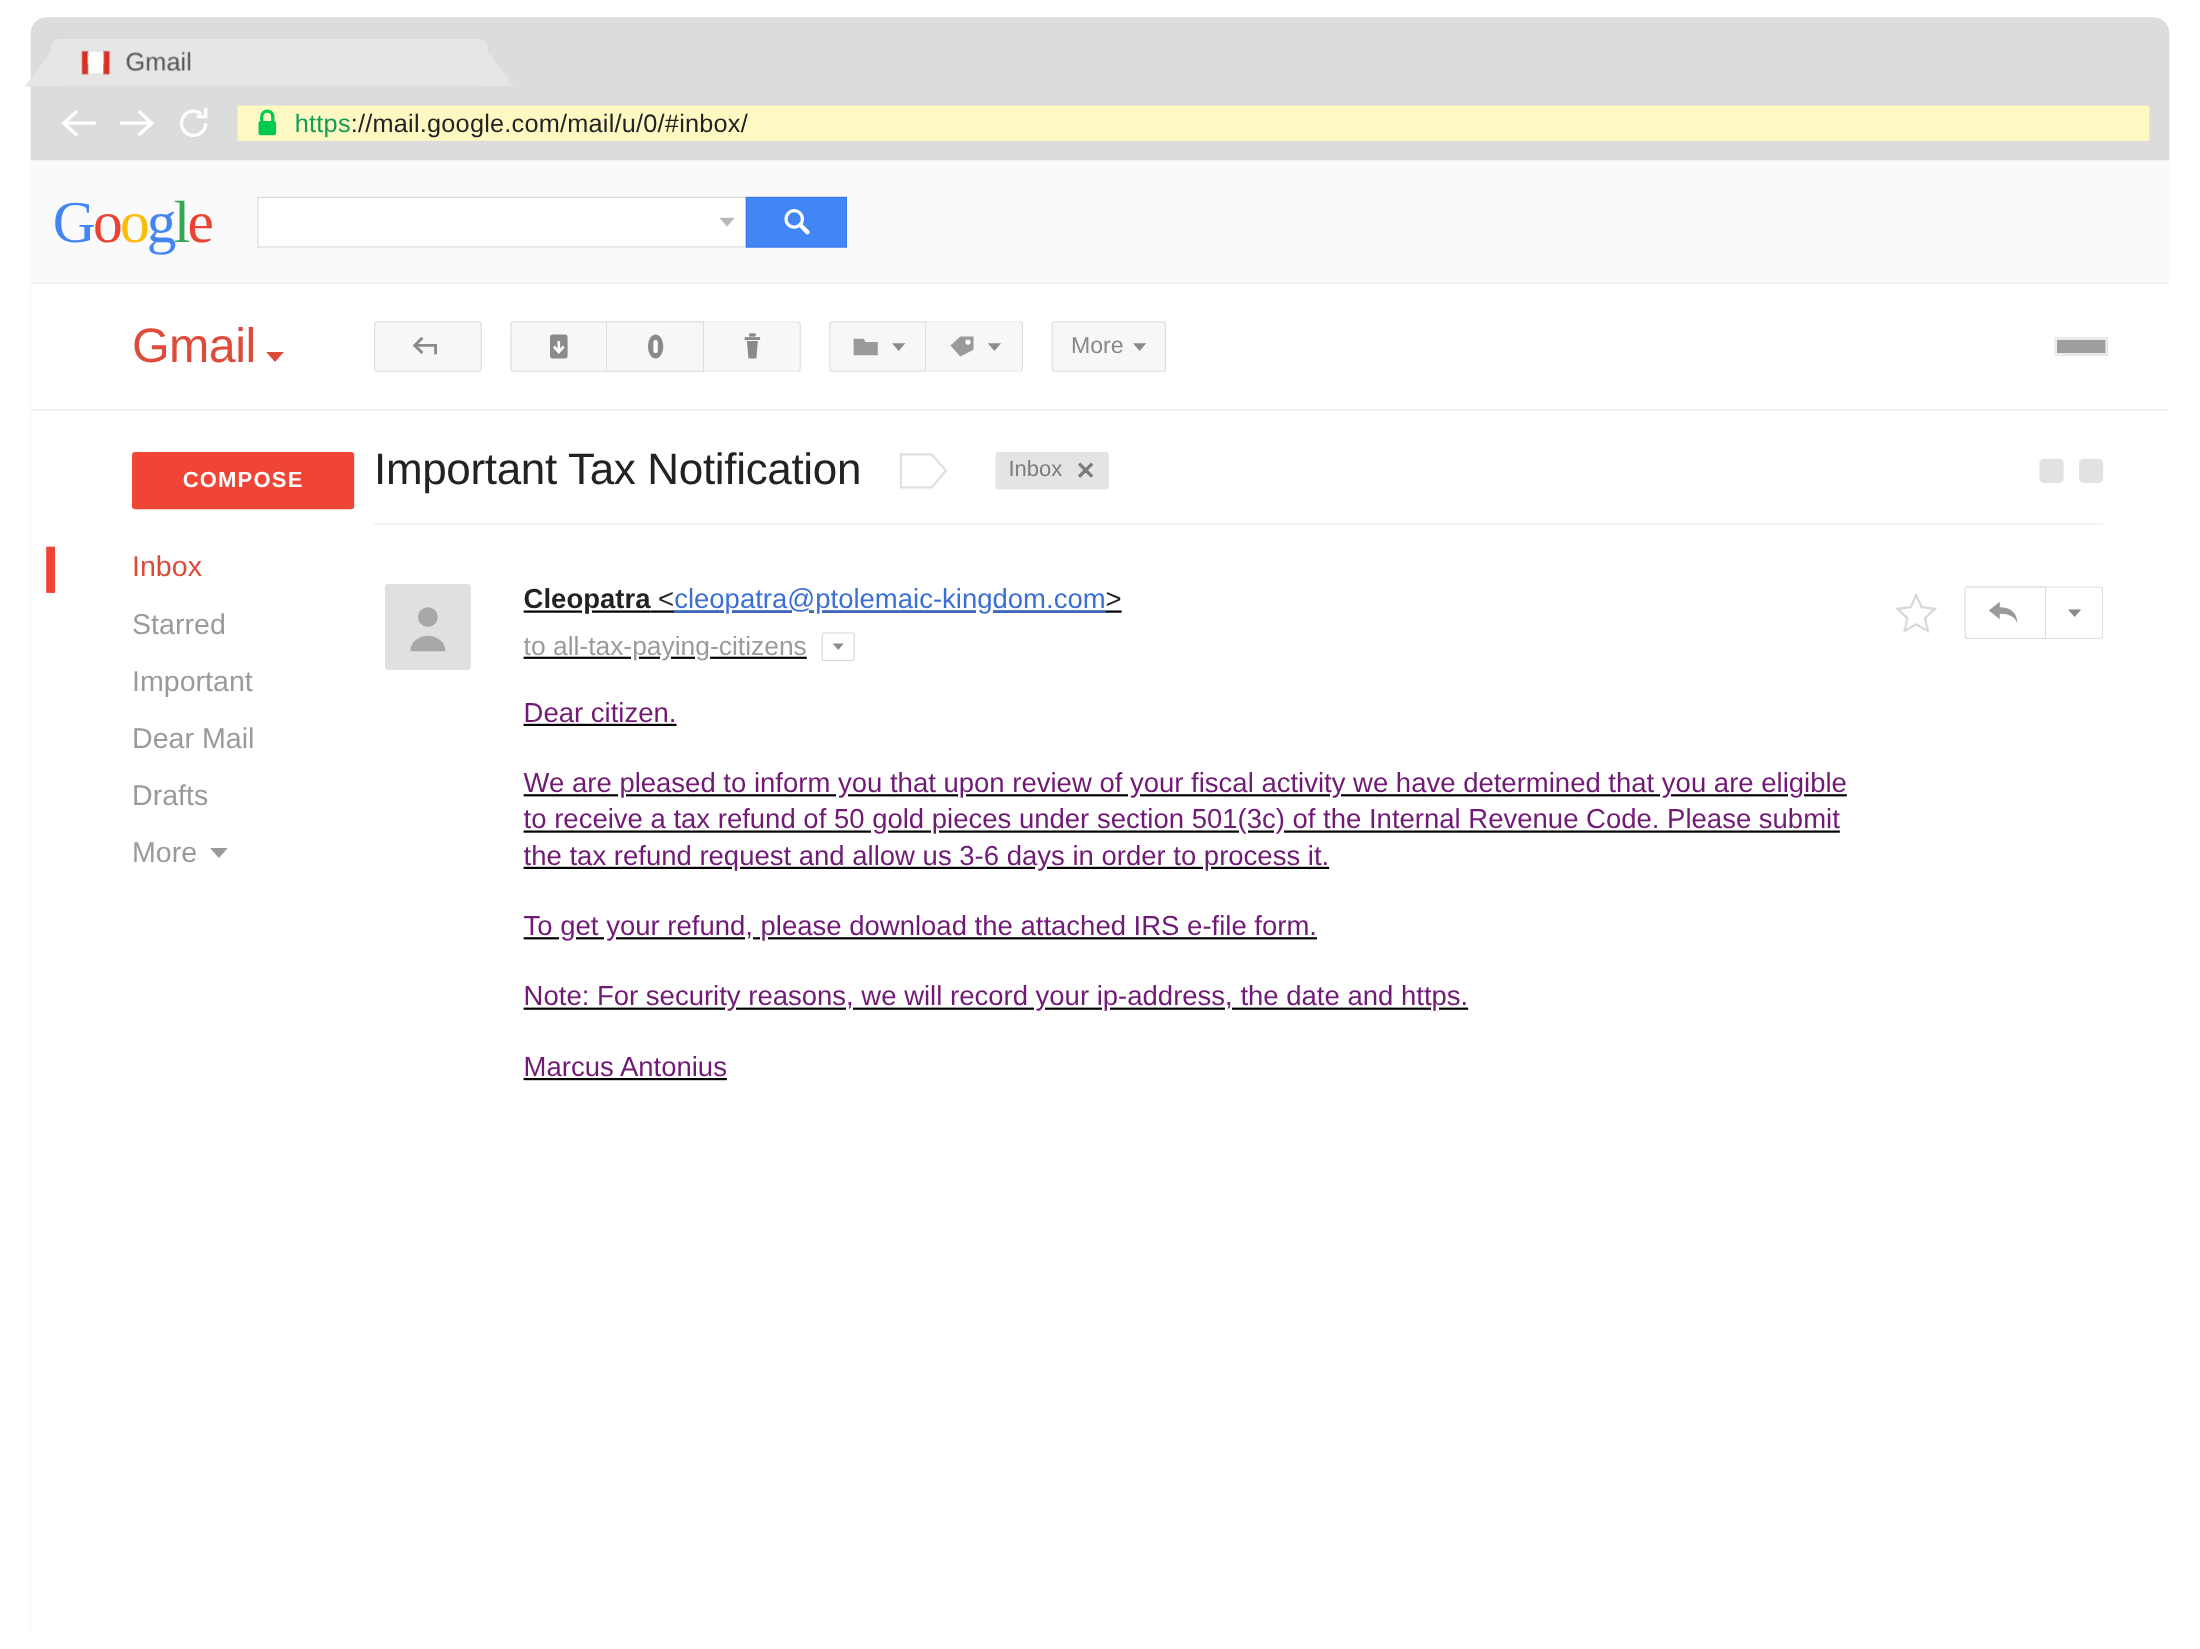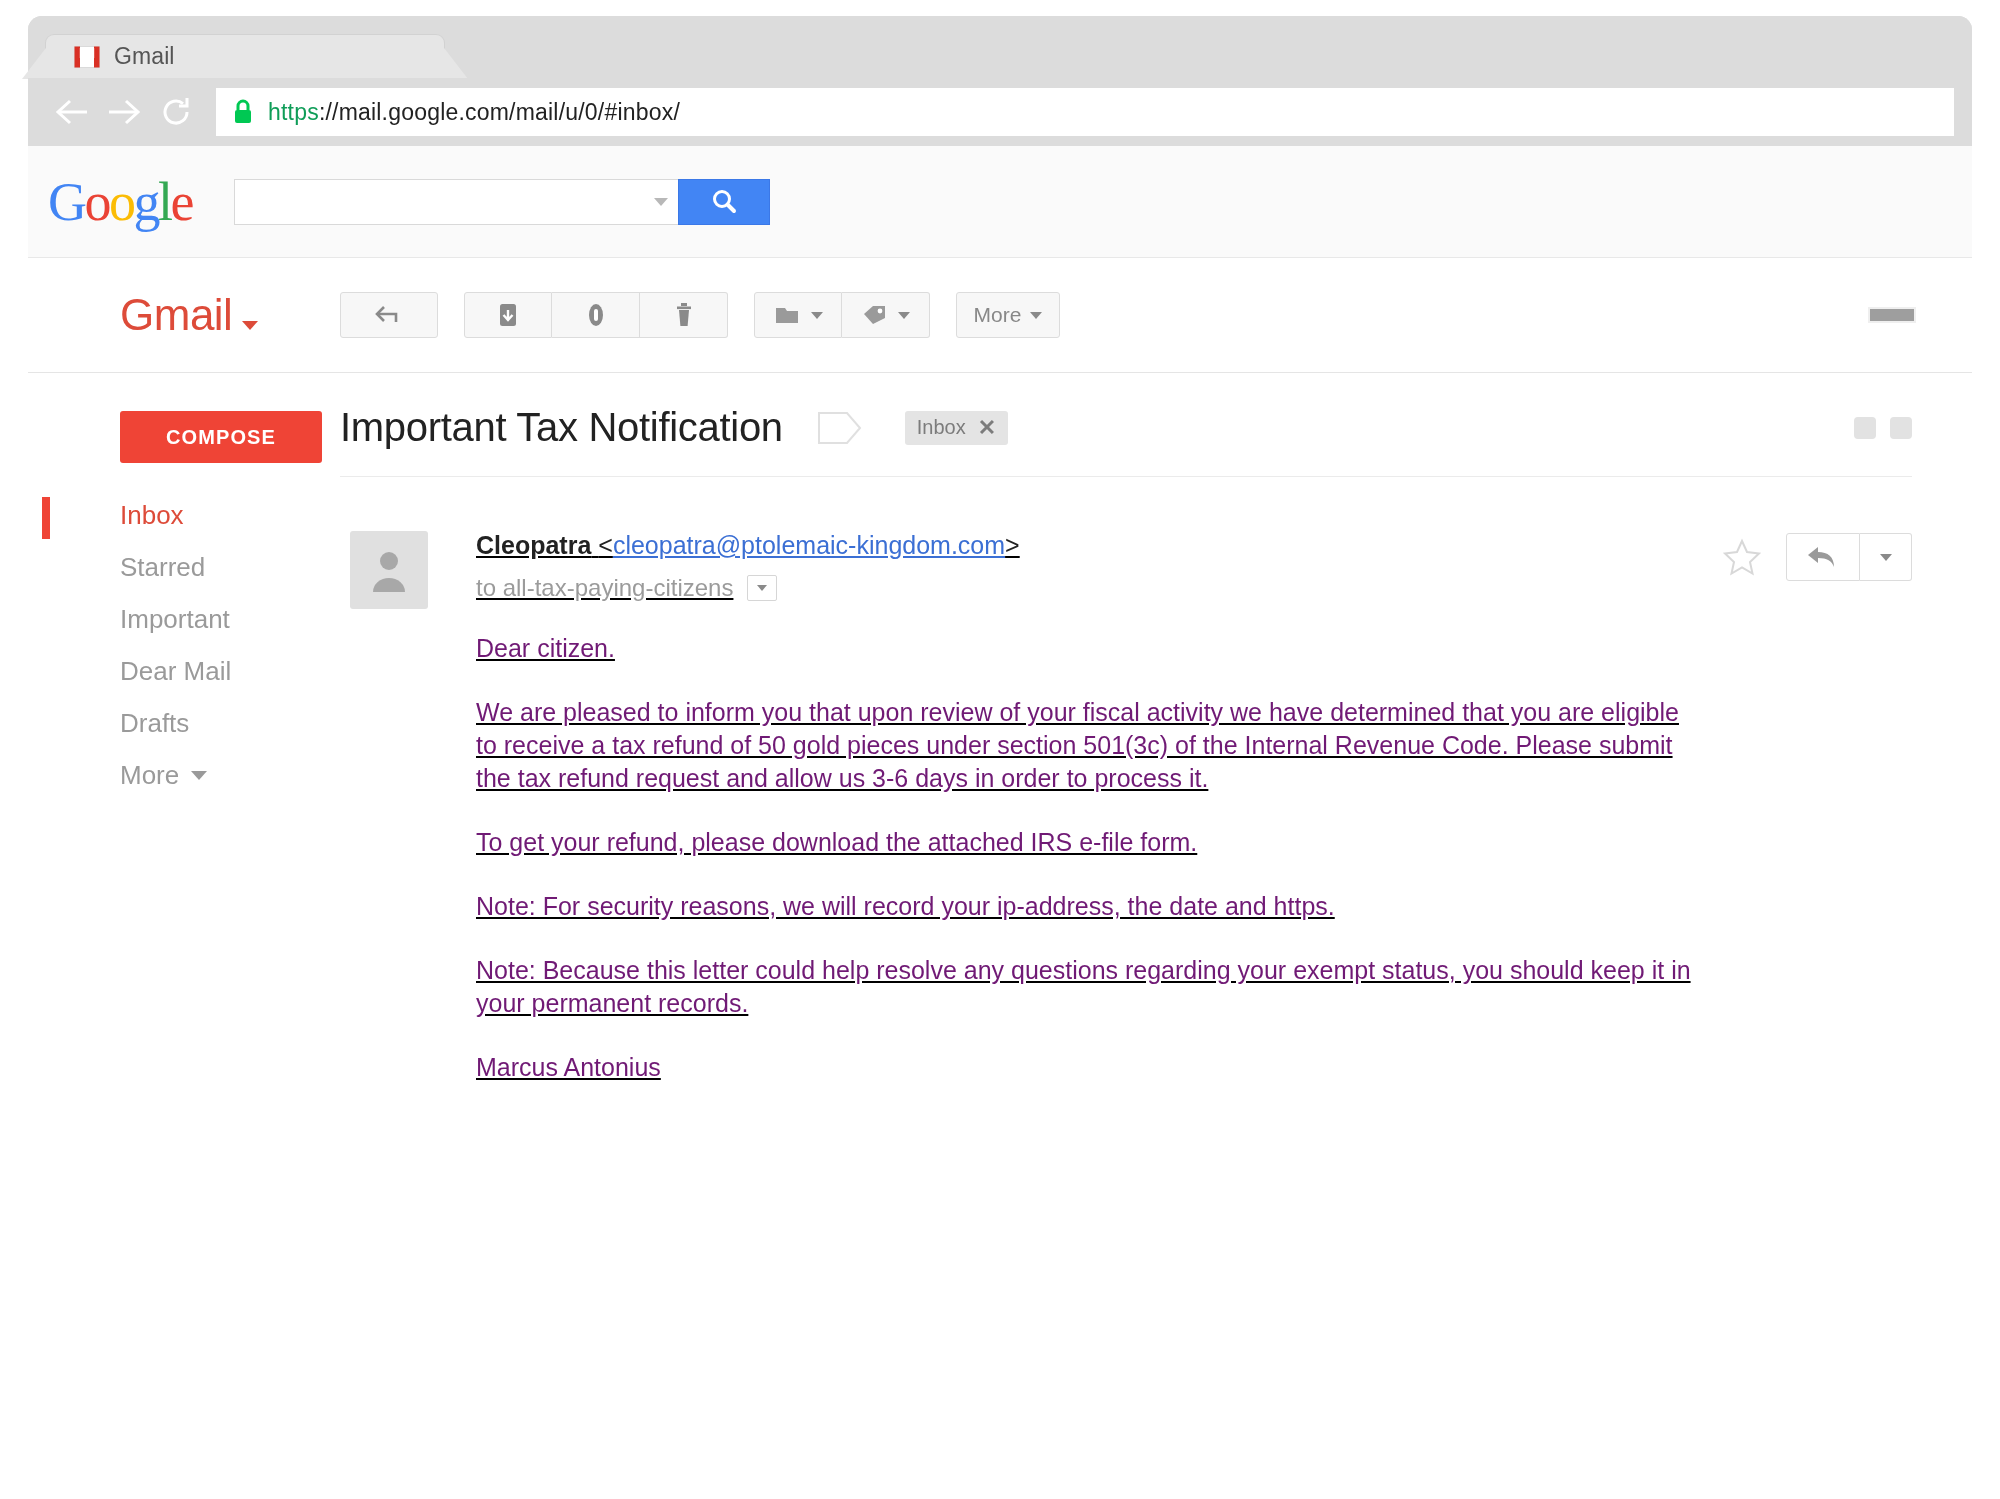--- a/index.html
+++ b/index.html
@@ -79,23 +79,23 @@
     padding: 0 18px;
   }
   .nav-btn {
     width: 52px; height: 52px;
     display: flex; align-items: center; justify-content: center;
     flex: none;
   }
   .nav-btn svg { display: block; }
   .omnibox {
     flex: 1;
-    height: 48px;
+    height: 32px;
     margin-left: 14px;
-    background: #ffffff;
+    background: #fef9c3;
     display: flex;
     align-items: center;
     padding: 0 16px;
   }
   .lock-icon { width: 22px; height: 26px; flex: none; margin-right: 14px; }
   .url-text {
     font-size: 23px;
     color: #222222;
     letter-spacing: .2px;
     white-space: nowrap;
@@ -586,21 +586,20 @@
               <span class="to-caret-box">
                 <span class="tb-caret"></span>
               </span>
             </div>
 
             <div class="body-text">
               <p>Dear citizen.</p>
               <p>We are pleased to inform you that upon review of your fiscal activity we have determined that you are eligible to receive a tax refund of 50 gold pieces under section 501(3c) of the Internal Revenue Code. Please submit the tax refund request and allow us 3-6 days in order to process it.</p>
               <p>To get your refund, please download the attached IRS e-file form.</p>
               <p>Note: For security reasons, we will record your ip-address, the date and https.</p>
-              <p>Note: Because this letter could help resolve any questions regarding your exempt status, you should keep it in your permanent records.</p>
               <p>
                 <span class="sig-line">Marcus Antonius</span>
               </p>
             </div>
           </div>
 
           <div class="msg-right">
             <svg width="40" height="38" viewBox="0 0 40 38">
               <path d="M20 3 L25 14 L37 15.5 L28 24 L30.5 35.5 L20 29.5 L9.5 35.5 L12 24 L3 15.5 L15 14 Z" fill="none" stroke="#d8d8d8" stroke-width="2"></path>
             </svg>

